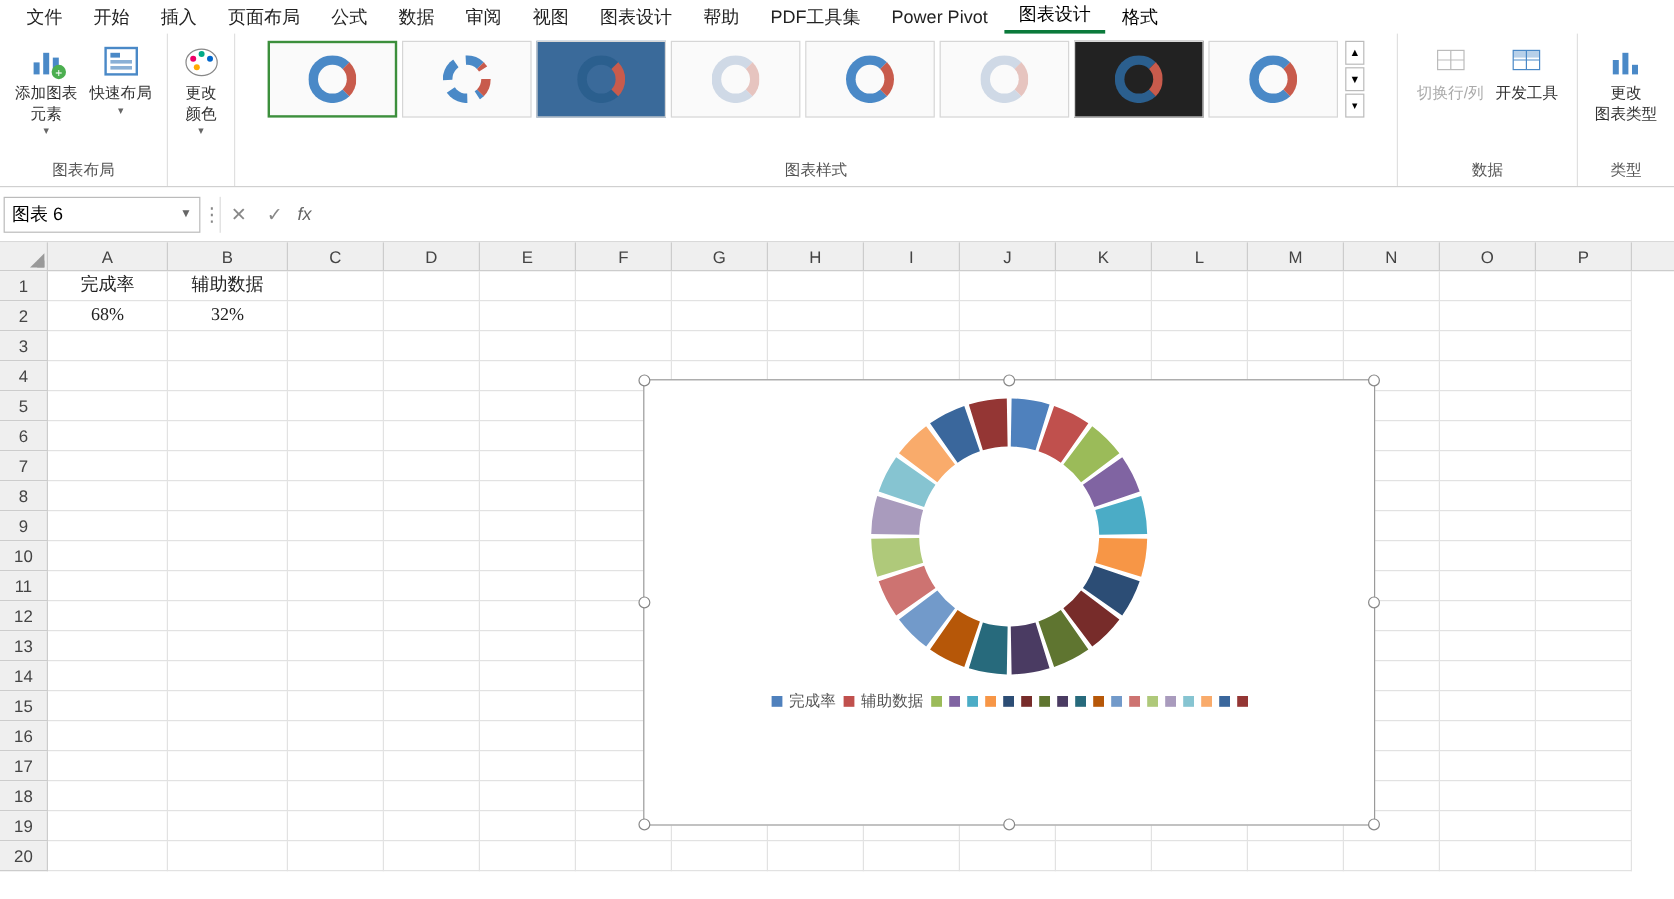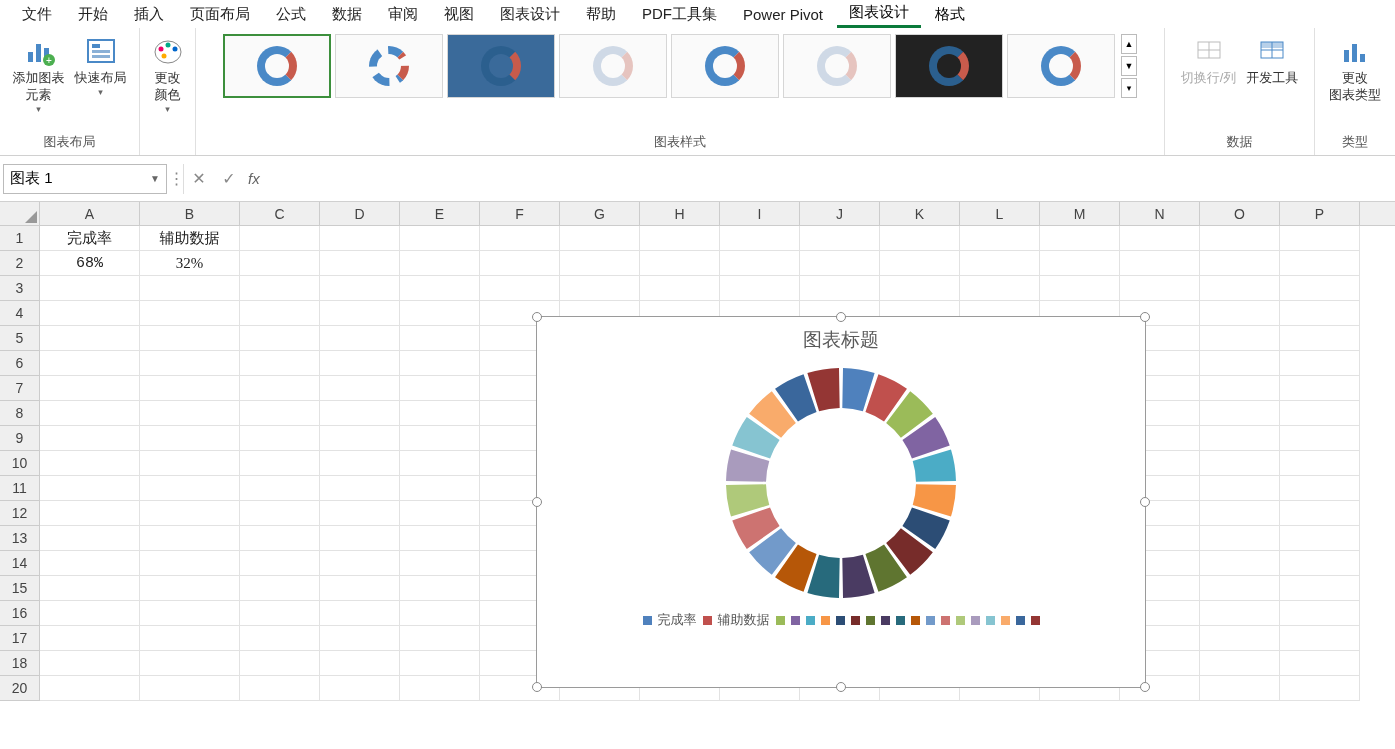--- a/index.html
+++ b/index.html
@@ -205,21 +205,21 @@
       </div>
       <span style="white-space:pre-line;text-align:center">更改
 图表类型</span>
     </div>
     <div class="label">类型</div>
   </div>
 </div>
 
 <div class="fx-row">
   <div class="namebox-wrap">
-    <span>图表 1</span>
+    <span>图表 6</span>
     <span class="dd">▼</span>
   </div>
   <div class="fx-sep">⋮</div>
   <div class="fx-btn">✕</div>
   <div class="fx-btn">✓</div>
   <div class="fx-label">fx</div>
   <input class="fx-input" value="" style="">
 </div>
 
 <div class="grid-wrap">
@@ -257,21 +257,21 @@
         <div class="cell" style="width: 80px;"></div>
         <div class="cell" style="width: 80px;"></div>
         <div class="cell" style="width: 80px;"></div>
         <div class="cell" style="width: 80px;"></div>
         <div class="cell" style="width: 80px;"></div>
         <div class="cell" style="width: 80px;"></div>
         <div class="cell" style="width: 80px;"></div>
       </div>
       <div class="row">
         <div class="rh">2</div>
-        <div class="cell" style="width: 100px; font-family: Liberation Mono, monospace;">68%</div>
+        <div class="cell" style="width: 100px;">68%</div>
         <div class="cell" style="width: 100px;">32%</div>
         <div class="cell" style="width: 80px;"></div>
         <div class="cell" style="width: 80px;"></div>
         <div class="cell" style="width: 80px;"></div>
         <div class="cell" style="width: 80px;"></div>
         <div class="cell" style="width: 80px;"></div>
         <div class="cell" style="width: 80px;"></div>
         <div class="cell" style="width: 80px;"></div>
         <div class="cell" style="width: 80px;"></div>
         <div class="cell" style="width: 80px;"></div>
@@ -579,20 +579,39 @@
         <div class="cell" style="width: 80px;"></div>
         <div class="cell" style="width: 80px;"></div>
         <div class="cell" style="width: 80px;"></div>
         <div class="cell" style="width: 80px;"></div>
         <div class="cell" style="width: 80px;"></div>
         <div class="cell" style="width: 80px;"></div>
         <div class="cell" style="width: 80px;"></div>
         <div class="cell" style="width: 80px;"></div>
       </div>
       <div class="row">
+        <div class="rh">19</div>
+        <div class="cell" style="width: 100px;"></div>
+        <div class="cell" style="width: 100px;"></div>
+        <div class="cell" style="width: 80px;"></div>
+        <div class="cell" style="width: 80px;"></div>
+        <div class="cell" style="width: 80px;"></div>
+        <div class="cell" style="width: 80px;"></div>
+        <div class="cell" style="width: 80px;"></div>
+        <div class="cell" style="width: 80px;"></div>
+        <div class="cell" style="width: 80px;"></div>
+        <div class="cell" style="width: 80px;"></div>
+        <div class="cell" style="width: 80px;"></div>
+        <div class="cell" style="width: 80px;"></div>
+        <div class="cell" style="width: 80px;"></div>
+        <div class="cell" style="width: 80px;"></div>
+        <div class="cell" style="width: 80px;"></div>
+        <div class="cell" style="width: 80px;"></div>
+      </div>
+      <div class="row">
         <div class="rh">20</div>
         <div class="cell" style="width: 100px;"></div>
         <div class="cell" style="width: 100px;"></div>
         <div class="cell" style="width: 80px;"></div>
         <div class="cell" style="width: 80px;"></div>
         <div class="cell" style="width: 80px;"></div>
         <div class="cell" style="width: 80px;"></div>
         <div class="cell" style="width: 80px;"></div>
         <div class="cell" style="width: 80px;"></div>
         <div class="cell" style="width: 80px;"></div>
@@ -602,21 +621,20 @@
         <div class="cell" style="width: 80px;"></div>
         <div class="cell" style="width: 80px;"></div>
         <div class="cell" style="width: 80px;"></div>
         <div class="cell" style="width: 80px;"></div>
       </div>
     </div>
 
 </div>
 
 <div class="chart-obj" id="chart-obj" style="left: 536px; top: 316px; width: 610px; height: 372px; position: absolute;">
-    <div class="chart-title">图表标题</div>
     <div class="donut-wrap">
       <svg id="donut-svg" width="240" height="240" viewBox="-120 -120 240 240">
         <path d="M 2.0070267402876136 -114.982484942985 A 115 115 0 0 1 33.62274604311473 -109.97504693574908 L 21.927877854205256 -71.72285669722766 A 75 75 0 0 0 1.3089304827962698 -74.98857713672935 Z" fill="#4f81bd"></path>
         <path d="M 37.44033776257303 -108.73463619392142 A 115 115 0 0 1 65.96129018037031 -94.20248509323406 L 43.01823272632846 -61.43640332167438 A 75 75 0 0 0 24.417611584286757 -70.91389316994875 Z" fill="#c0504d"></path>
         <path d="M 69.20872766248556 -91.84308365543868 A 115 115 0 0 1 91.84308365543868 -69.20872766248556 L 59.89766325354696 -45.13612673640362 A 75 75 0 0 0 45.136126736403625 -59.89766325354696 Z" fill="#9bbb59"></path>
         <path d="M 94.20248509323406 -65.9612901803703 A 115 115 0 0 1 108.73463619392143 -37.44033776257302 L 70.91389316994876 -24.417611584286753 A 75 75 0 0 0 61.43640332167438 -43.018232726328456 Z" fill="#8064a2"></path>
         <path d="M 109.97504693574909 -33.622746043114724 A 115 115 0 0 1 114.982484942985 -2.007026740287604 L 74.98857713672935 -1.3089304827962633 A 75 75 0 0 0 71.72285669722767 -21.927877854205253 Z" fill="#4bacc6"></path>
         <path d="M 114.982484942985 2.007026740287604 A 115 115 0 0 1 109.97504693574909 33.622746043114724 L 71.72285669722767 21.927877854205253 A 75 75 0 0 0 74.98857713672935 1.3089304827962633 Z" fill="#f79646"></path>
         <path d="M 108.73463619392143 37.44033776257302 A 115 115 0 0 1 94.20248509323406 65.9612901803703 L 61.43640332167438 43.018232726328456 A 75 75 0 0 0 70.91389316994876 24.417611584286753 Z" fill="#2c4d75"></path>
         <path d="M 91.84308365543868 69.20872766248556 A 115 115 0 0 1 69.20872766248556 91.84308365543868 L 45.136126736403625 59.89766325354696 A 75 75 0 0 0 59.89766325354696 45.13612673640362 Z" fill="#772c2a"></path>

